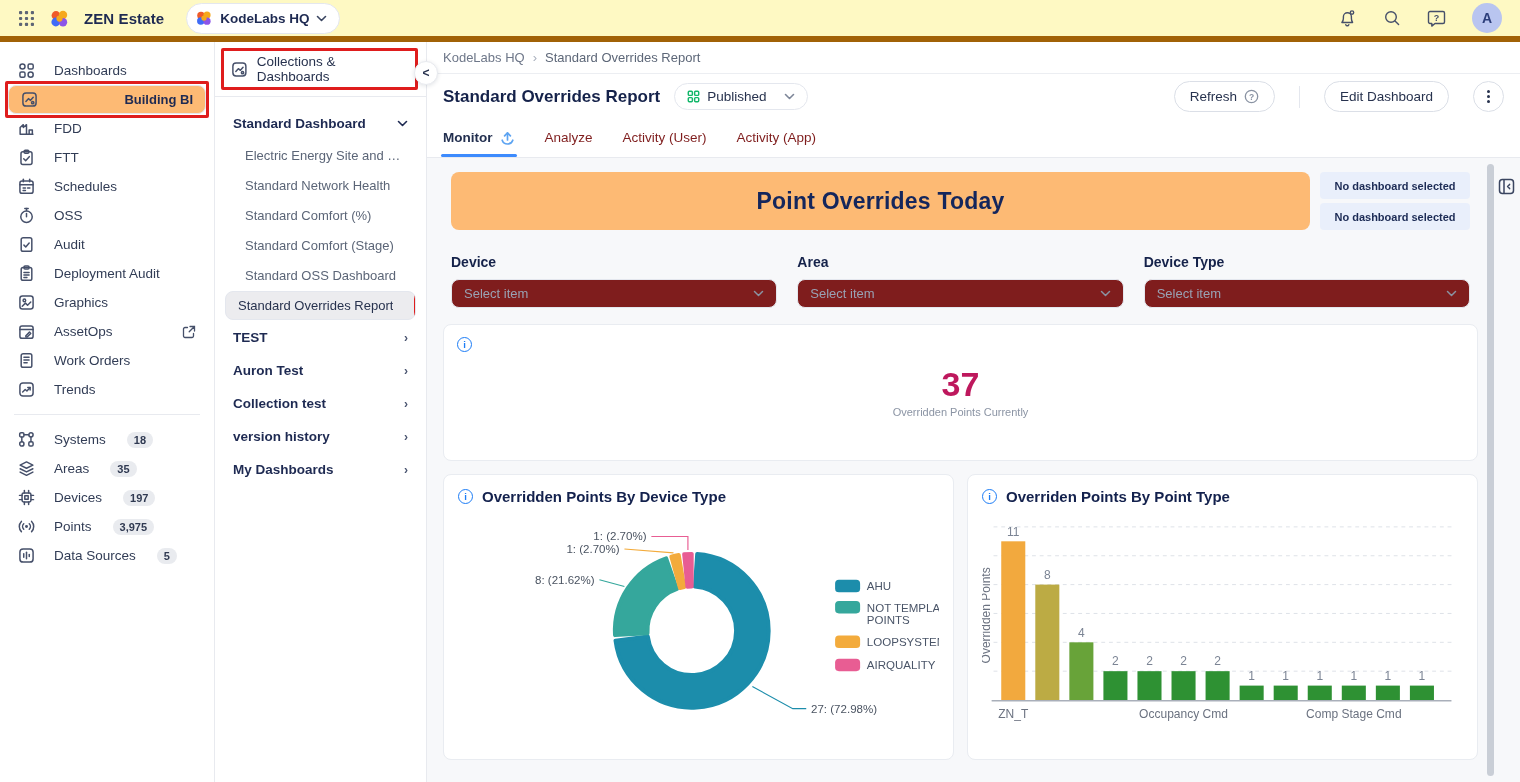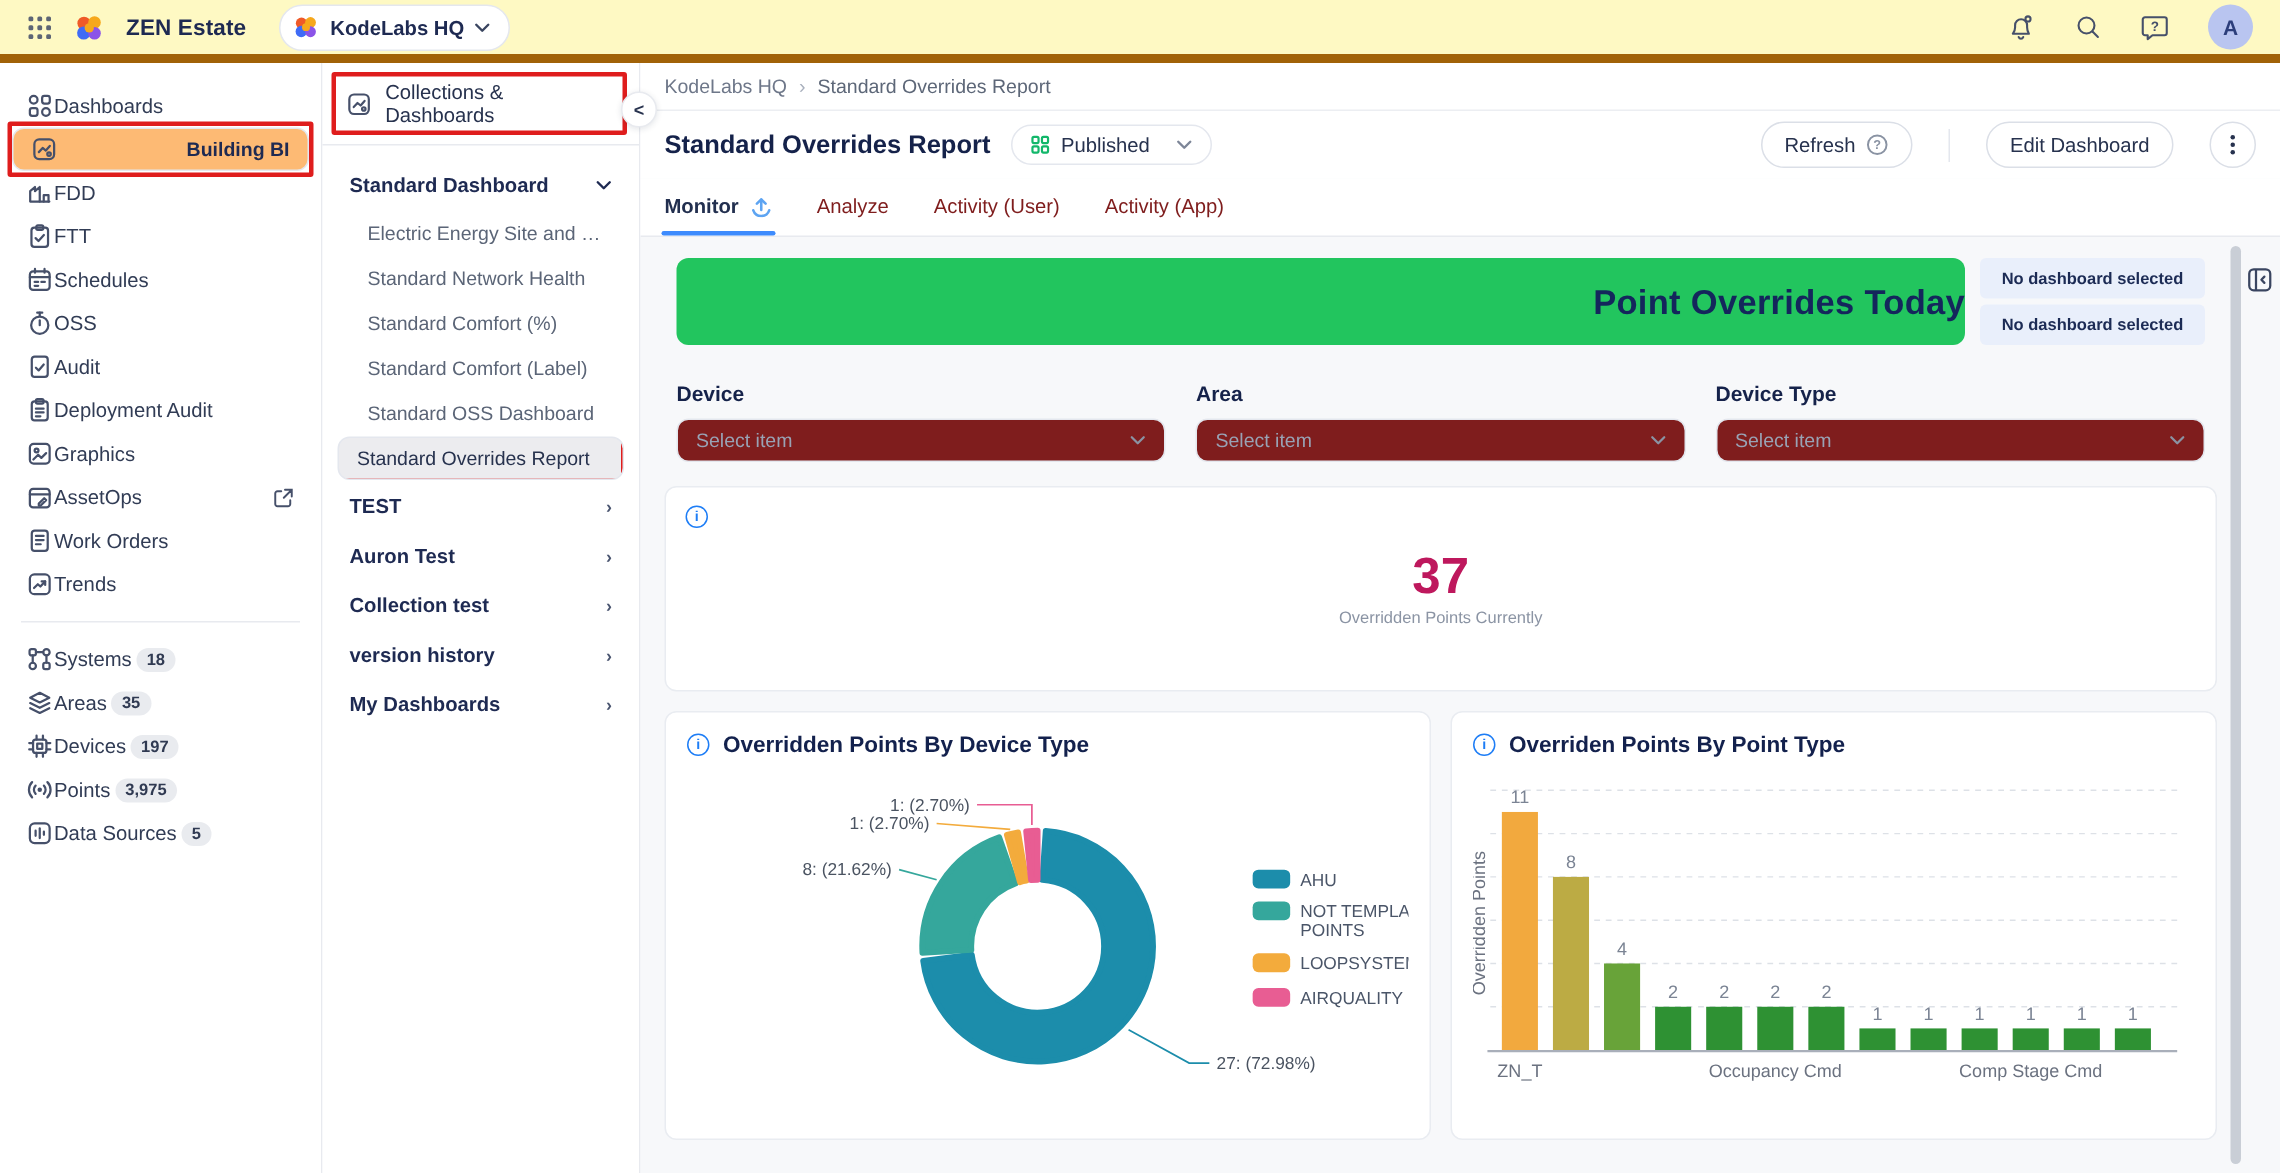--- a/index.html
+++ b/index.html
@@ -18,21 +18,21 @@
   .org-pill span { font-weight:700; font-size:13.5px; color:#1e2a52; }
   .tb-right { margin-left:auto; display:flex; align-items:center; gap:26px; }
   .avatar { width:30px; height:30px; border-radius:50%; background:#b9c5f0; color:#2c3e7b;
     font-weight:700; font-size:14px; display:flex; align-items:center; justify-content:center; }
 
   
   .app { display:flex; height:740px; }
 
   
   .sidebar { width:215px; background:#fff; border-right:1px solid #e8eaef; padding:14px 8px 0 8px; flex:none; }
-  .side-item { display:flex; align-items:center; gap:1px; height:29px; padding:0 10px;
+  .side-item { display:flex; align-items:center; gap:19px; height:29px; padding:0 10px;
     border-radius:8px; font-size:13.5px; color:#313c55; cursor:pointer; position:relative; }
   .side-item .lbl { white-space:nowrap; }
   .side-item.sel { background:#fdba74; font-weight:700; color:#1e2a52; }
   .side-badge { margin-left:2px; background:#e9ebef; border-radius:9px; font-size:11px;
     font-weight:700; color:#303a52; padding:2px 7px; }
   .ext-ic { margin-left:auto; }
   .side-divider { border-top:1px solid #e8eaef; margin:10px 6px; }
 
   .annot { position:absolute; border:3px solid #df1d1d; border-radius:2px; pointer-events:none; z-index:5; }
 
@@ -77,22 +77,22 @@
   .tabs-row { height:39px; background:#fff; border-bottom:1px solid #e8eaef;
     display:flex; align-items:flex-end; padding:0 16px; gap:30px; }
   .tab { font-size:13.5px; color:#7f1d1d; padding-bottom:12px; cursor:pointer; position:relative;
     display:flex; align-items:center; gap:7px; }
   .tab.active { color:#222f4f; font-weight:700; }
   .tab.active::after { content:""; position:absolute; left:-2px; right:-2px; bottom:0;
     height:3px; background:#3d8bfd; border-radius:2px; }
 
   .content { padding:14px 42px 0 16px; height:624px; position:relative; }
   .banner-row { display:flex; gap:10px; margin:0 8px; }
-  .banner { flex:1; background:#22c55e; border-radius:8px; height:58px;
-    display:flex; align-items:center; justify-content:flex-end; }
+  .banner { flex:1; background:#fdba74; border-radius:8px; height:58px;
+    display:flex; align-items:center; justify-content:center; }
   .banner span { font-size:23px; font-weight:700; color:#14265c; letter-spacing:.2px; }
   .side-boxes { width:150px; display:flex; flex-direction:column; gap:4px; }
   .side-box { height:27px; background:#e9effb; border-radius:4px; display:flex;
     align-items:center; justify-content:center; font-size:11px; font-weight:700; color:#1c2b55; }
 
   .filters { display:grid; grid-template-columns:1fr 1fr 1fr; column-gap:20px; margin:24px 8px 0 8px; }
   .f-label { font-size:14px; font-weight:700; color:#15224a; margin-bottom:9px; }
   .sel { display:flex; justify-content:space-between; align-items:center; background:#7f1d1d;
     border:1px solid #e4e7ee; border-radius:8px; height:29px; padding:0 12px;
     color:#99a2b4; font-size:13px; cursor:pointer; }
@@ -369,21 +369,21 @@
     <div class="child-row">
         <span class="txt">Electric Energy Site and Su...</span>
       </div>
     <div class="child-row">
         <span class="txt">Standard Network Health</span>
       </div>
     <div class="child-row">
         <span class="txt">Standard Comfort (%)</span>
       </div>
     <div class="child-row">
-        <span class="txt">Standard Comfort (Label)</span>
+        <span class="txt">Standard Comfort (Stage)</span>
       </div>
     <div class="child-row">
         <span class="txt">Standard OSS Dashboard</span>
       </div>
     <div class="child-row sel">
       <div class="annot" style="left:-4px; right:-2px; top:-3px; bottom:-3px;"></div>
       <span class="txt">Standard Overrides Report</span>
     </div>
 
     <div class="group-row">

